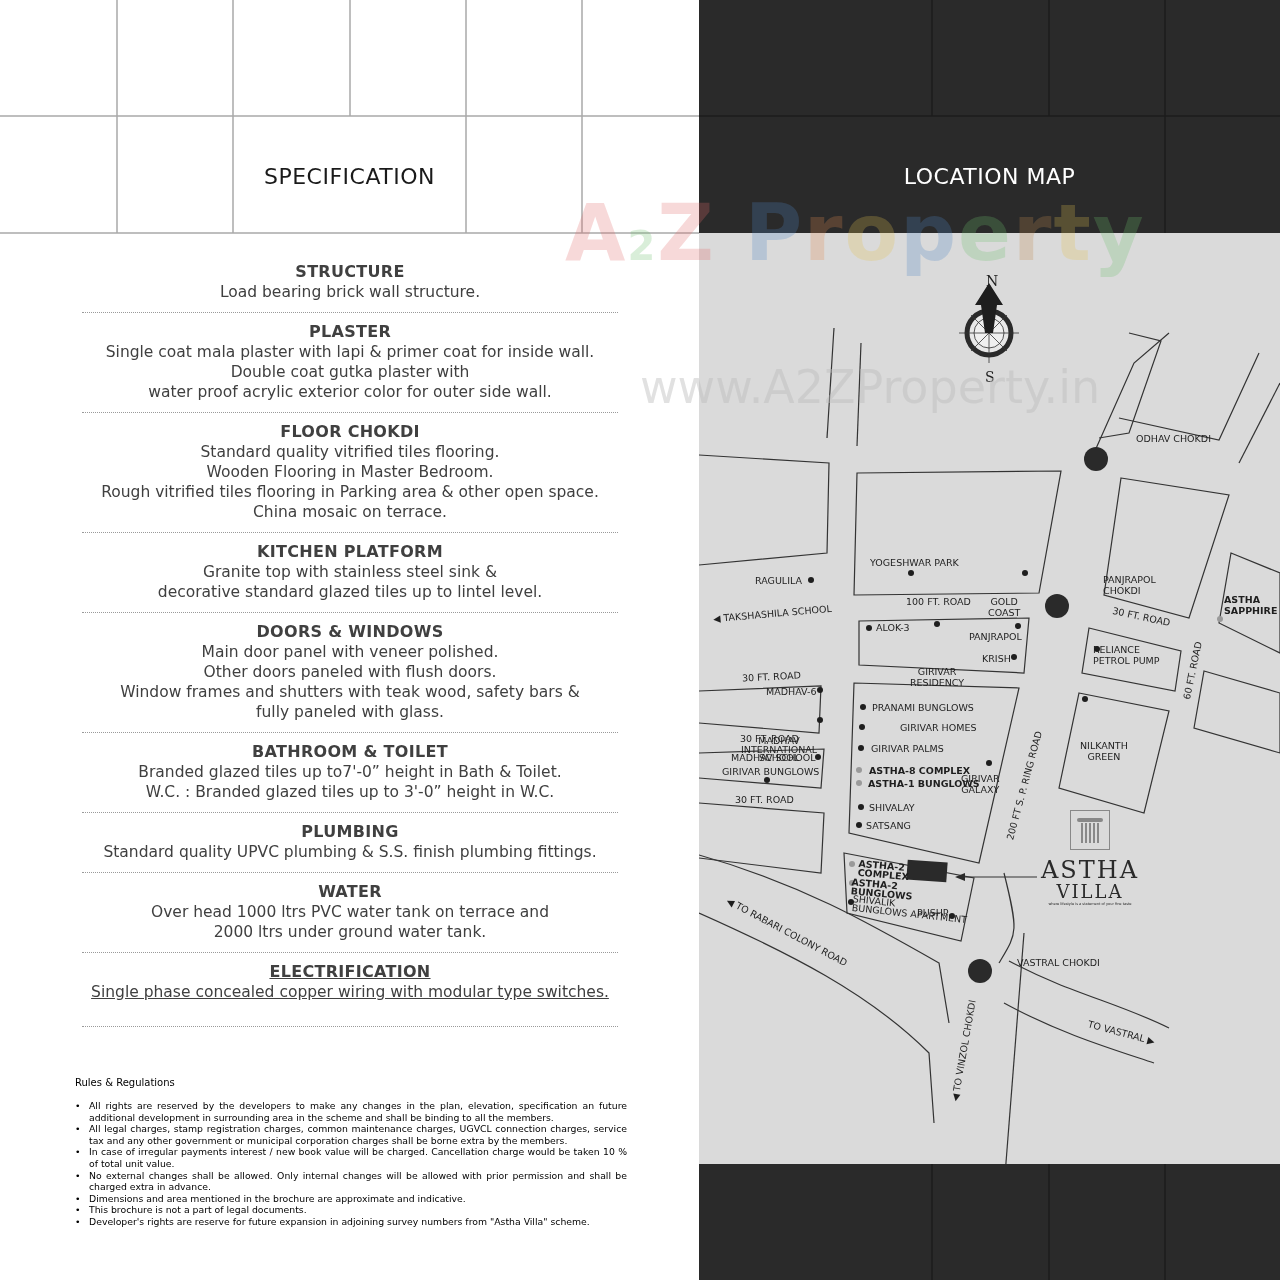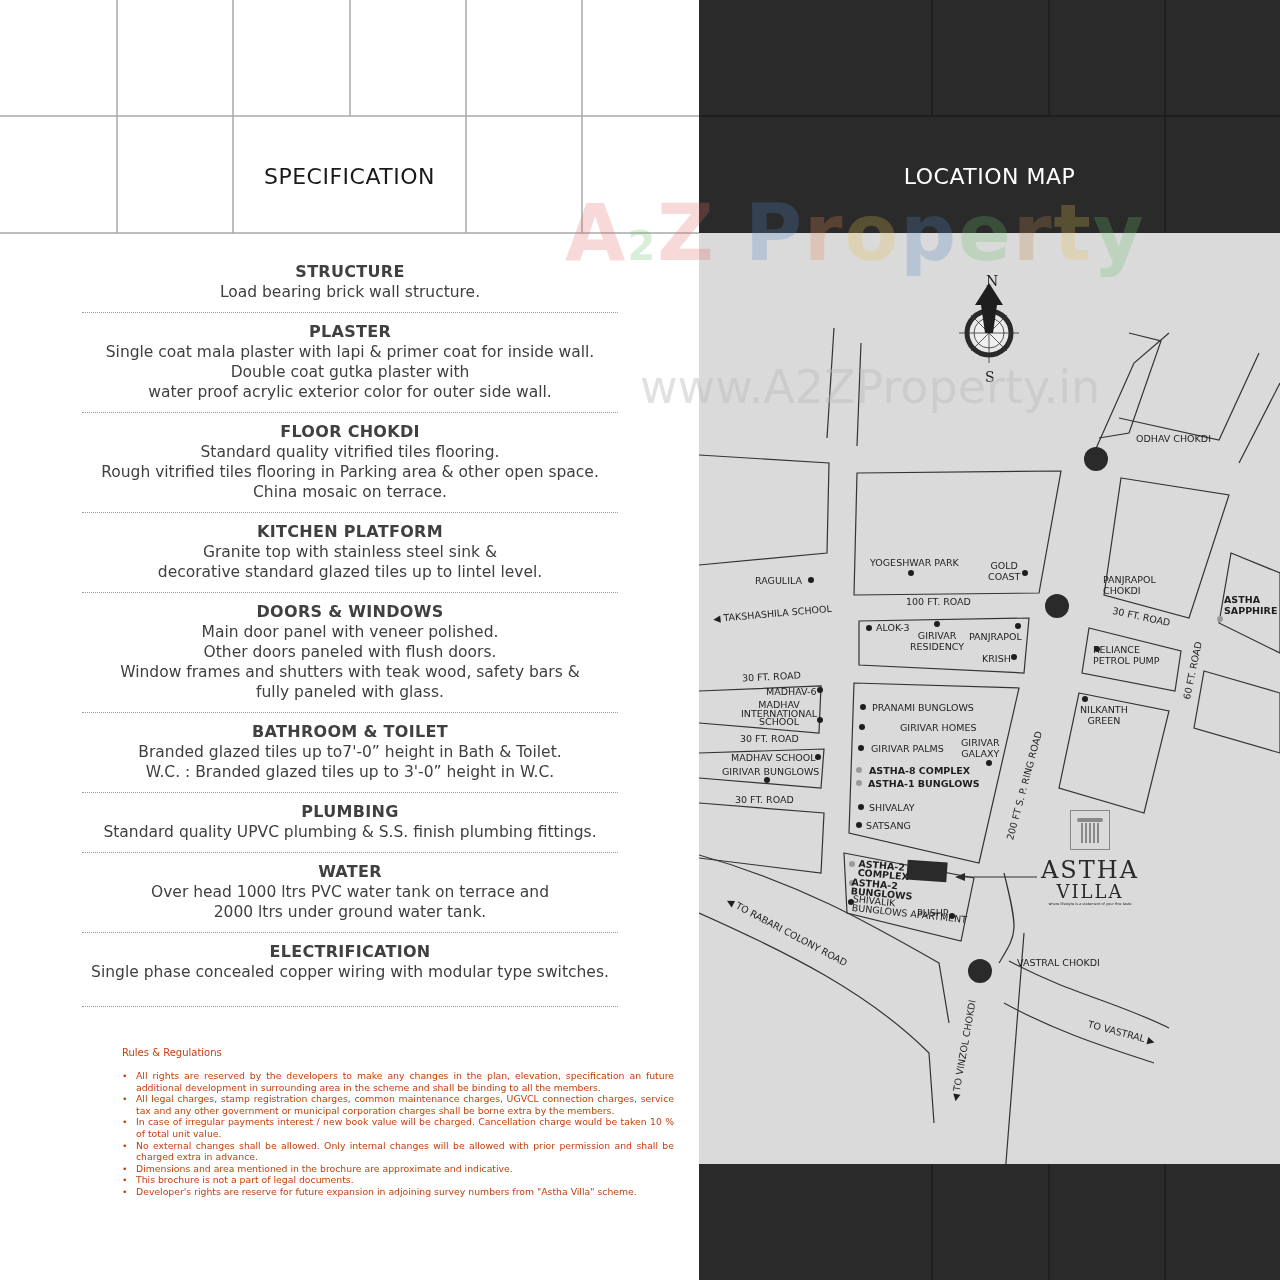--- a/index.html
+++ b/index.html
@@ -8,31 +8,31 @@
   .right{position:absolute;left:699px;top:0;width:581px;height:1280px;background:#2a2a2a;}
   .grid-lines line{stroke:#a8a8a8;stroke-width:1.5;}
   .dark-grid line{stroke:#1c1c1c;stroke-width:1.5;}
   .hdr-title{position:absolute;top:164px;font-size:22px;letter-spacing:0.5px;text-align:center;}
   .hdr-spec{left:233px;width:233px;color:#1a1a1a;}
   .hdr-loc{left:699px;width:581px;color:#fff;}
   .spec-list{position:absolute;left:82px;top:262px;width:536px;}
   .spec{text-align:center;color:#404040;border-bottom:1px dotted #9a9a9a;padding:0 0 10px 0;margin-bottom:9px;}
   .spec-title{font-weight:bold;font-size:16px;line-height:20px;letter-spacing:0.3px;}
   .spec-line{font-size:15.5px;line-height:20px;}
-  .spec.last{padding-bottom:24px;}
-  .rules{position:absolute;left:75px;top:1047px;width:552px;color:#c2410c;margin-left:47px;}
+  .spec.last{padding-bottom:24px;text-decoration:underline;}
+  .rules{position:absolute;left:75px;top:1077px;width:552px;color:#000000;}
   .rules-title{font-size:10px;margin-bottom:12px;}
   .rules ul{margin:0;padding:0 0 0 14px;list-style:none;}
   .rules li{font-size:9.3px;line-height:11.6px;text-align:justify;position:relative;}
   .rules li::before{content:"\2022";position:absolute;left:-14px;}
   .map-bg{position:absolute;left:699px;top:233px;width:581px;height:931px;background:#dadada;}
   .map-svg{position:absolute;left:699px;top:233px;}
   .map-label{position:absolute;font-size:9.5px;color:#1e1e1e;white-space:nowrap;line-height:11px;}
   .map-label.bold{font-weight:bold;}
-  .map-label.c{text-align:center;}
+  .map-label.c{text-align:center;margin-top:36px;}
   .watermark{position:absolute;left:565px;top:188px;font-size:78px;font-weight:bold;letter-spacing:2px;opacity:0.25;white-space:nowrap;}
   .wm2{position:absolute;left:640px;top:360px;font-size:46px;color:#bdbdbd;opacity:0.45;white-space:nowrap;}
   .brand{position:absolute;left:1040px;top:858px;width:100px;text-align:center;color:#2a2a2a;}
   .brand-name{font-family:"DejaVu Serif",serif;font-size:24px;letter-spacing:2px;line-height:24px;font-weight:normal;}
   .brand-sub{font-family:"DejaVu Serif",serif;font-size:18px;letter-spacing:2px;line-height:20px;}
   .brand-tag{font-size:3.5px;line-height:5px;}
 </style>
 </head>
 <body>
 
@@ -56,20 +56,21 @@
     </div>
     <div class="spec">
       <div class="spec-title">PLASTER</div>
       <div class="spec-line">Single coat mala plaster with lapi &amp; primer coat for inside wall.</div>
       <div class="spec-line">Double coat gutka plaster with</div>
       <div class="spec-line">water proof acrylic exterior color for outer side wall.</div>
     </div>
     <div class="spec">
       <div class="spec-title">FLOOR  CHOKDI</div>
       <div class="spec-line">Standard quality vitrified tiles flooring.</div>
+      <div class="spec-line">Wooden Flooring in Master Bedroom.</div>
       <div class="spec-line">Rough vitrified tiles flooring in Parking area &amp; other open space.</div>
       <div class="spec-line">China mosaic on terrace.</div>
     </div>
     <div class="spec">
       <div class="spec-title">KITCHEN  PLATFORM</div>
       <div class="spec-line">Granite top with stainless steel sink &amp;</div>
       <div class="spec-line">decorative standard glazed tiles up to lintel level.</div>
     </div>
     <div class="spec">
       <div class="spec-title">DOORS  &amp;  WINDOWS</div>

